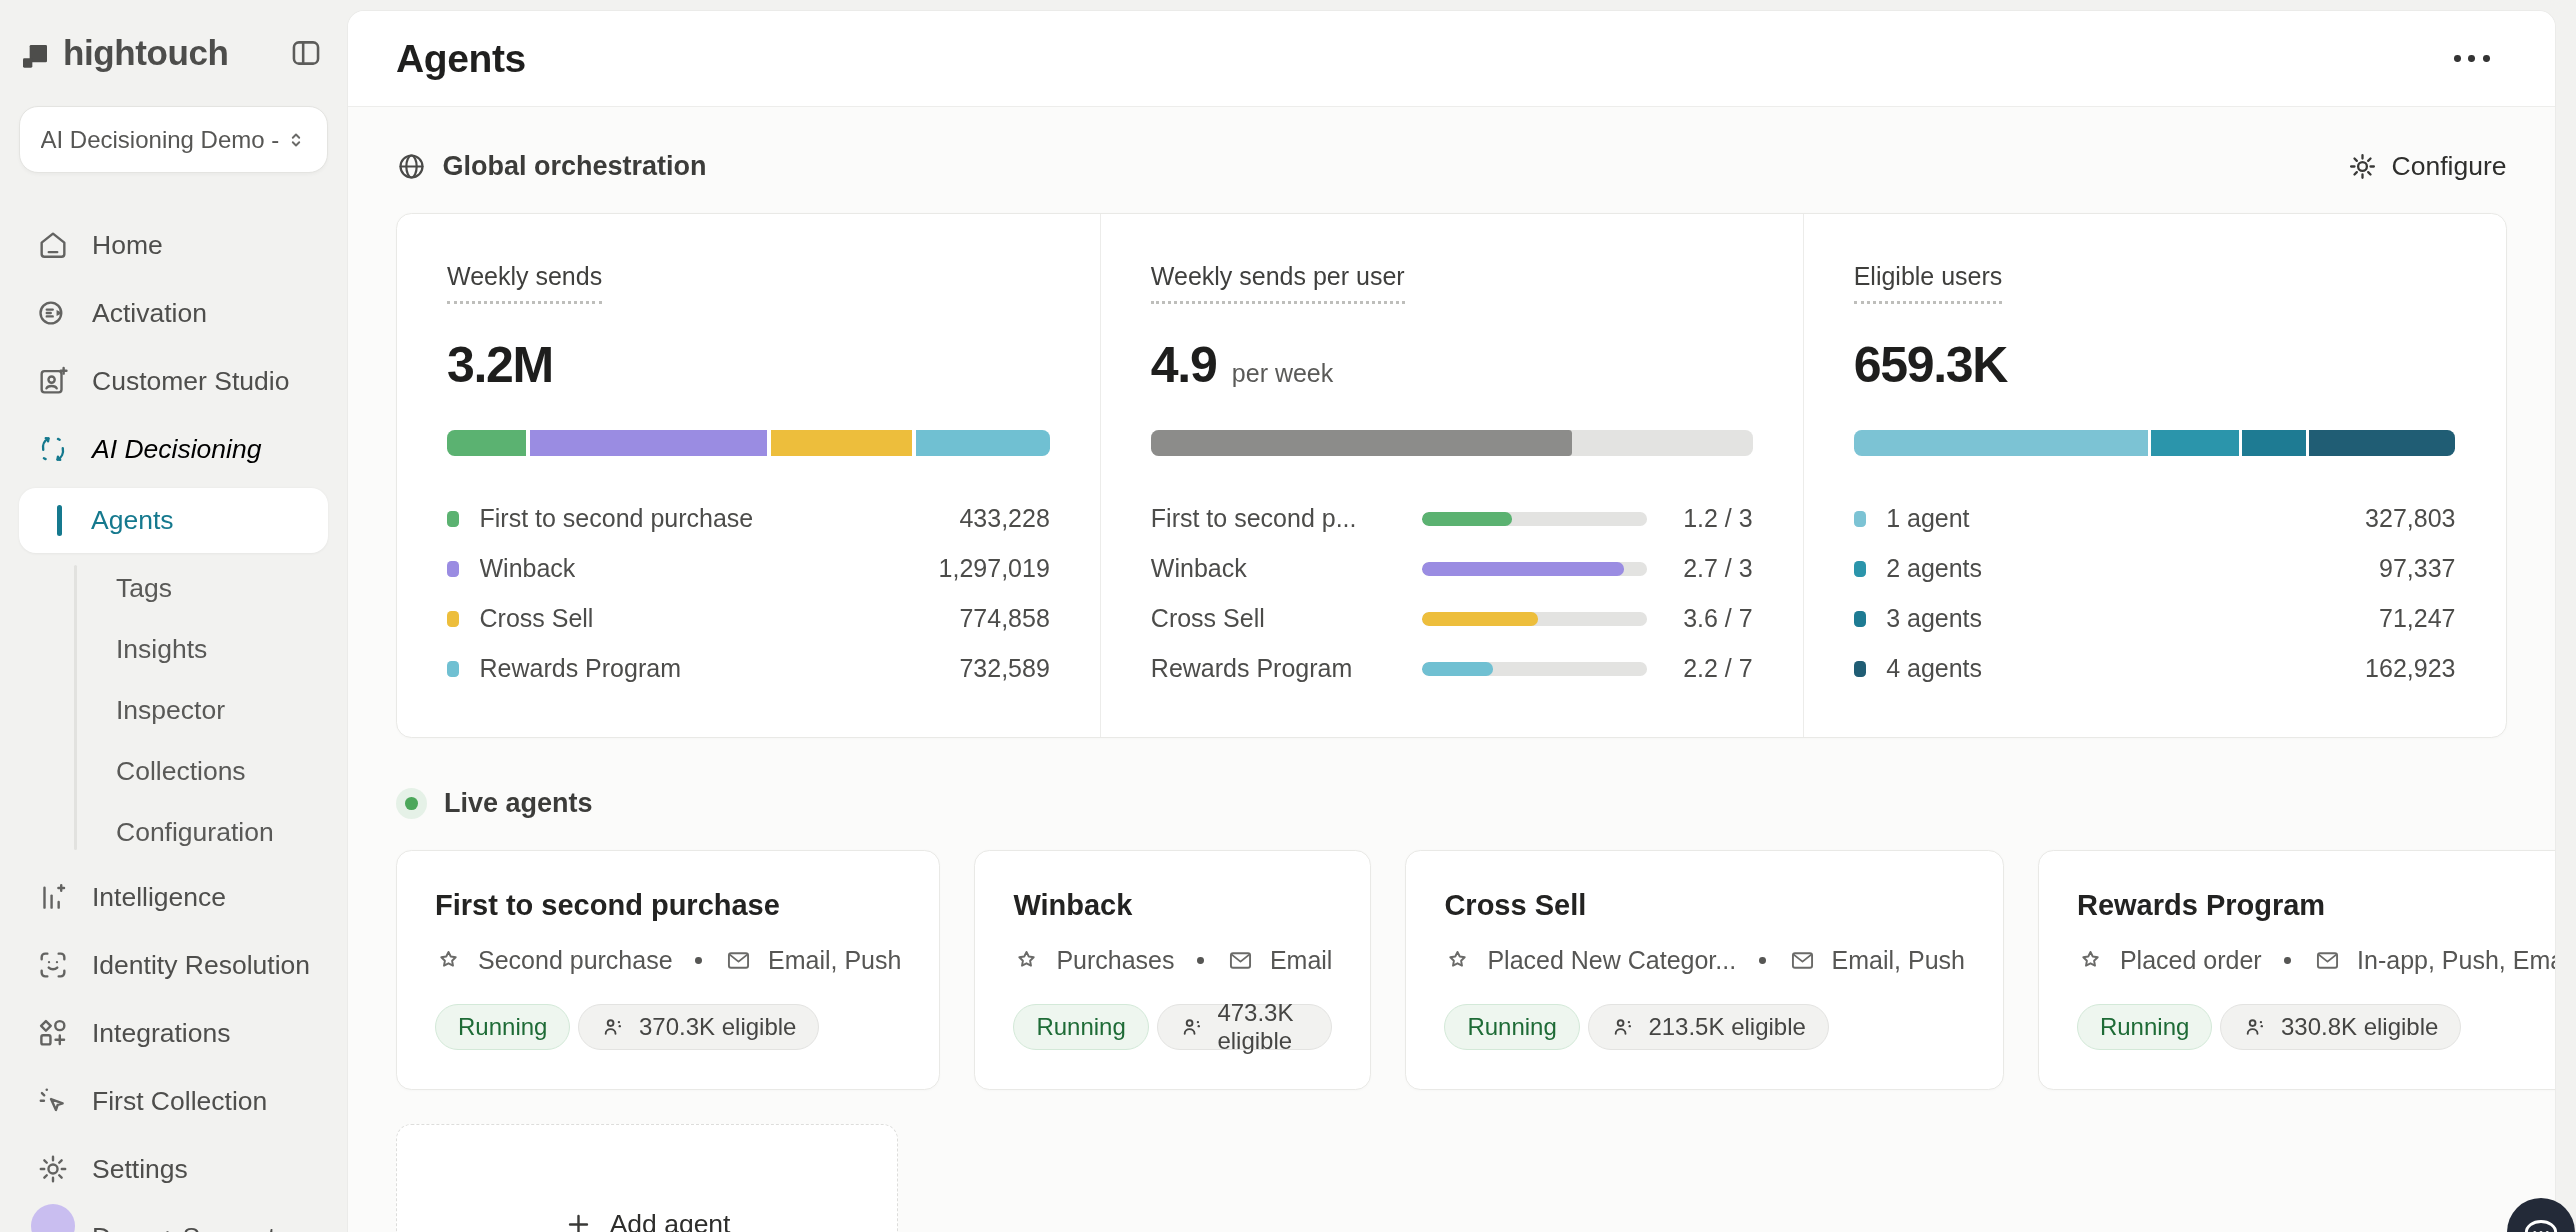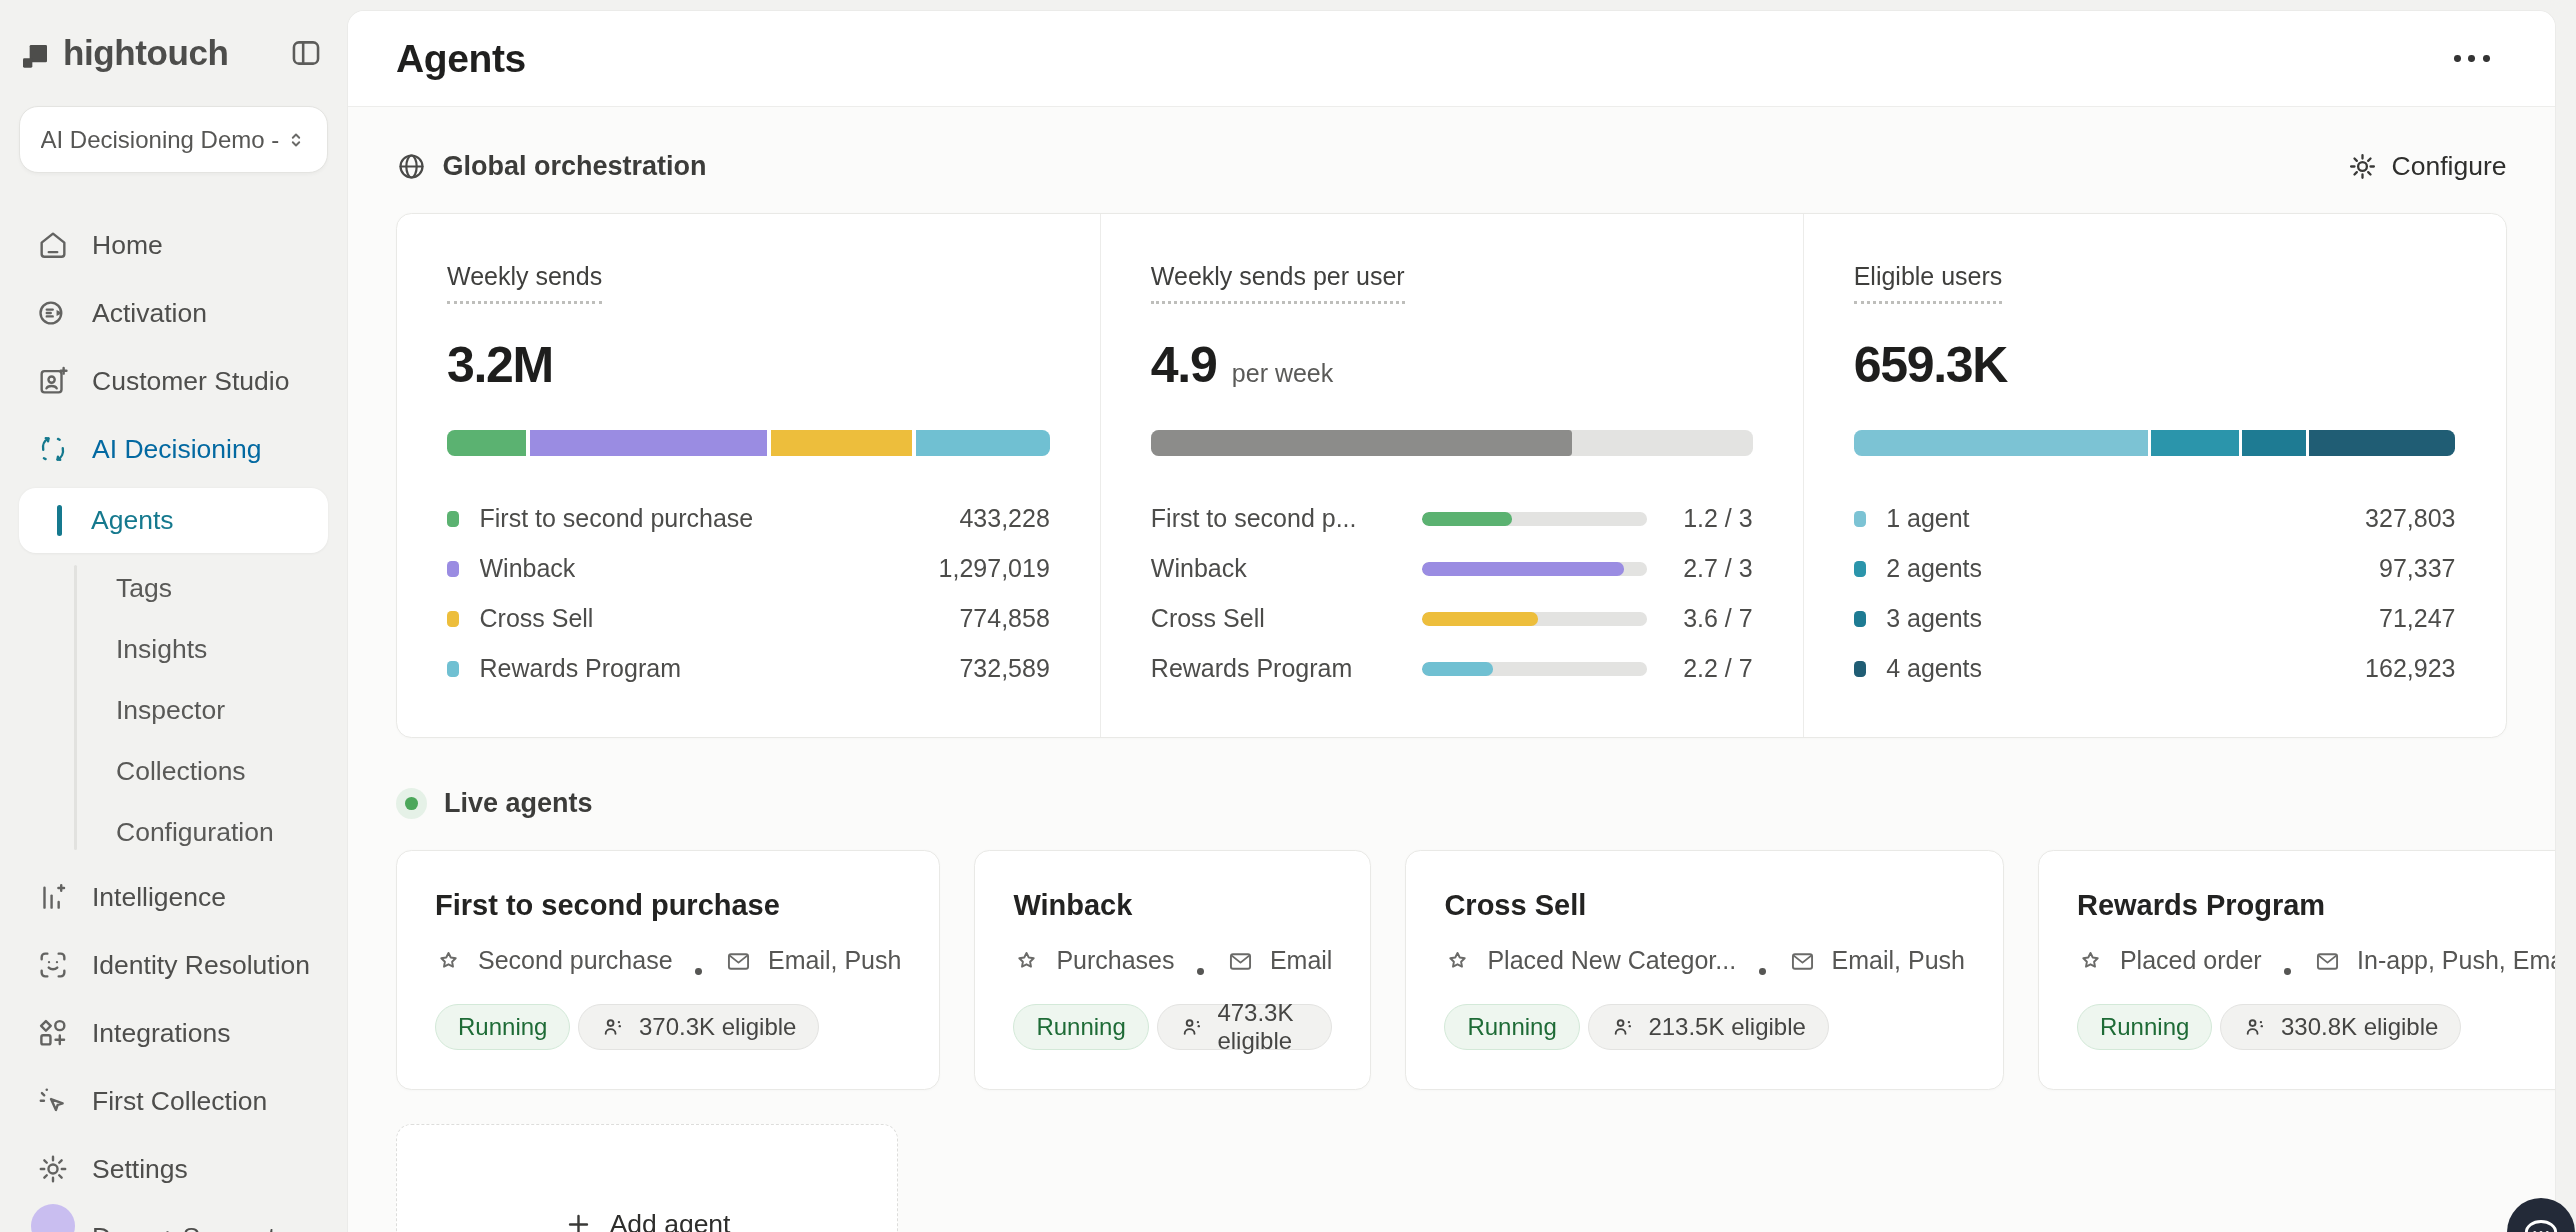--- a/index.html
+++ b/index.html
@@ -33,21 +33,21 @@
   }
   .workspace .ws-label { flex: 1; text-align: left; white-space: nowrap; overflow: hidden; }
   .workspace .ws-chevrons { color: #6a6a68; }
 
   .nav { margin-top: 38px; display: flex; flex-direction: column; }
   .nav-item {
     height: 68px; display: flex; align-items: center; gap: 22px; padding: 0 17px;
     font-size: 26.5px; color: #4e4e4c; border-radius: 13.7px; cursor: pointer;
   }
   .nav-item .nicon { width: 34px; height: 34px; color: #636361; flex: none; display:flex; }
-  .nav-item.accent { color: #0369a1; }
+  .nav-item.accent { color: #000000; font-style: italic; }
   .nav-item.accent .nicon { color: #15798e; }
 
   .subnav { position: relative; display: flex; flex-direction: column; }
   .subnav .guide {
     position: absolute; left: 55px; top: 82px; bottom: 13.7px; width: 2.6px;
     background: #e2e2df; border-radius: 1.7px;
   }
   .sub-item {
     height: 61px; display: flex; align-items: center; padding-left: 97px;
     font-size: 26.5px; color: #595957; cursor: pointer;
@@ -134,21 +134,21 @@
     display: flex; align-items: center; justify-content: center;
   }
   .live-dot { width: 12.8px; height: 12.8px; border-radius: 50%; background: #4ba75a; }
 
   .agent-grid { margin-top: 31px; display: grid; grid-template-columns: repeat(4, 1fr); gap: 34px; }
   .agent-card {
     background: #ffffff; border: 1.7px solid #e9e9e6; border-radius: 15.4px;
     padding: 38px 38px 39px 38px; cursor: pointer; box-shadow: 0 0.9px 2.6px rgba(0,0,0,0.02);
   }
   .agent-title { font-size: 29px; font-weight: 600; color: #232322; white-space: nowrap; overflow: hidden; }
-  .agent-meta { margin-top: 24px; display: flex; align-items: flex-end; gap: 16px; font-size: 25px; color: #565654; white-space: nowrap; overflow: hidden; }
+  .agent-meta { margin-top: 24px; display: flex; align-items: center; gap: 16px; font-size: 25px; color: #565654; white-space: nowrap; overflow: hidden; }
   .agent-meta .micon { width: 27px; height: 27px; color: #6a6a68; flex: none; display: flex; }
   .meta-sep { width: 6.8px; height: 6.8px; border-radius: 50%; background: #565654; flex: none; margin: 0 6.8px; }
   .badge-row { margin-top: 29px; display: flex; gap: 8px; }
   .badge {
     height: 46px; display: inline-flex; align-items: center; gap: 12px;
     border-radius: 853px; padding: 0 22px; font-size: 24px;
   }
   .badge.running { background: #eef6ef; border: 1.7px solid #d3e9d8; color: #1e6b36; }
   .badge.neutral { background: #f2f2f0; border: 1.7px solid #e3e3e1; color: #454543; }
   .badge .bicon { width: 25.6px; height: 25.6px; display: flex; color: #454543; }

